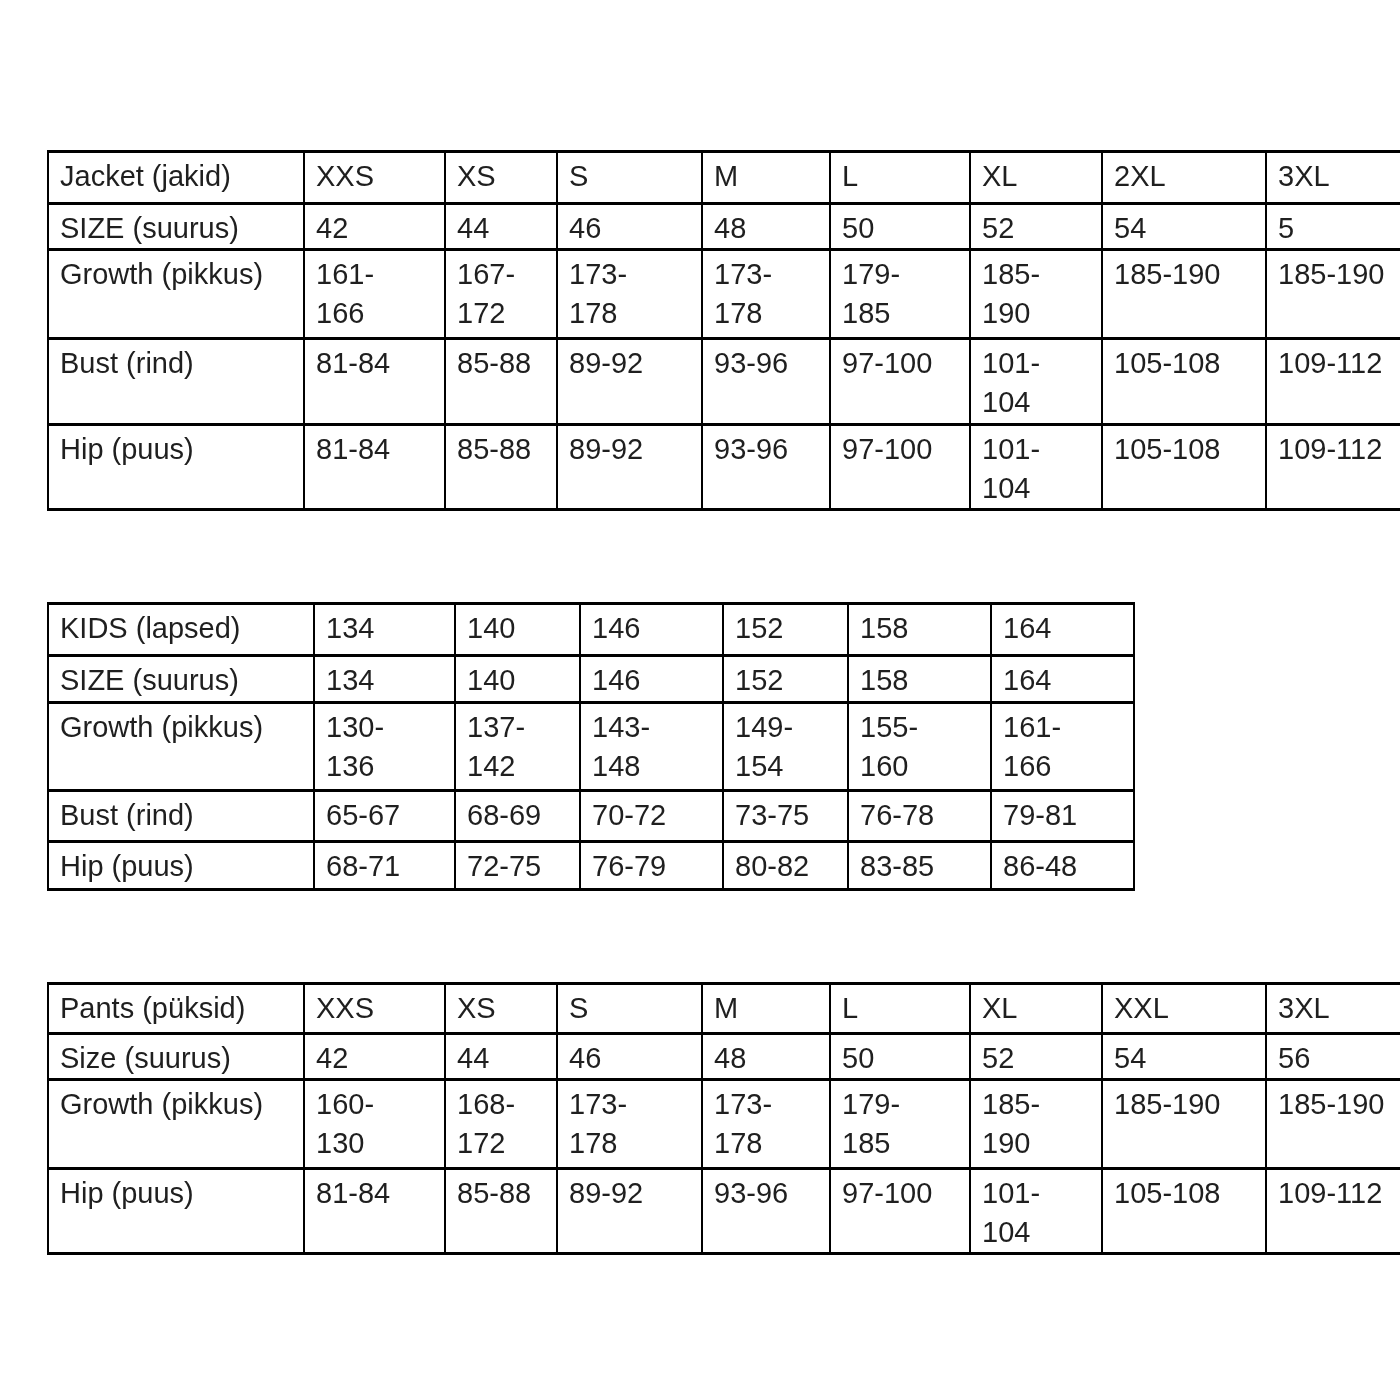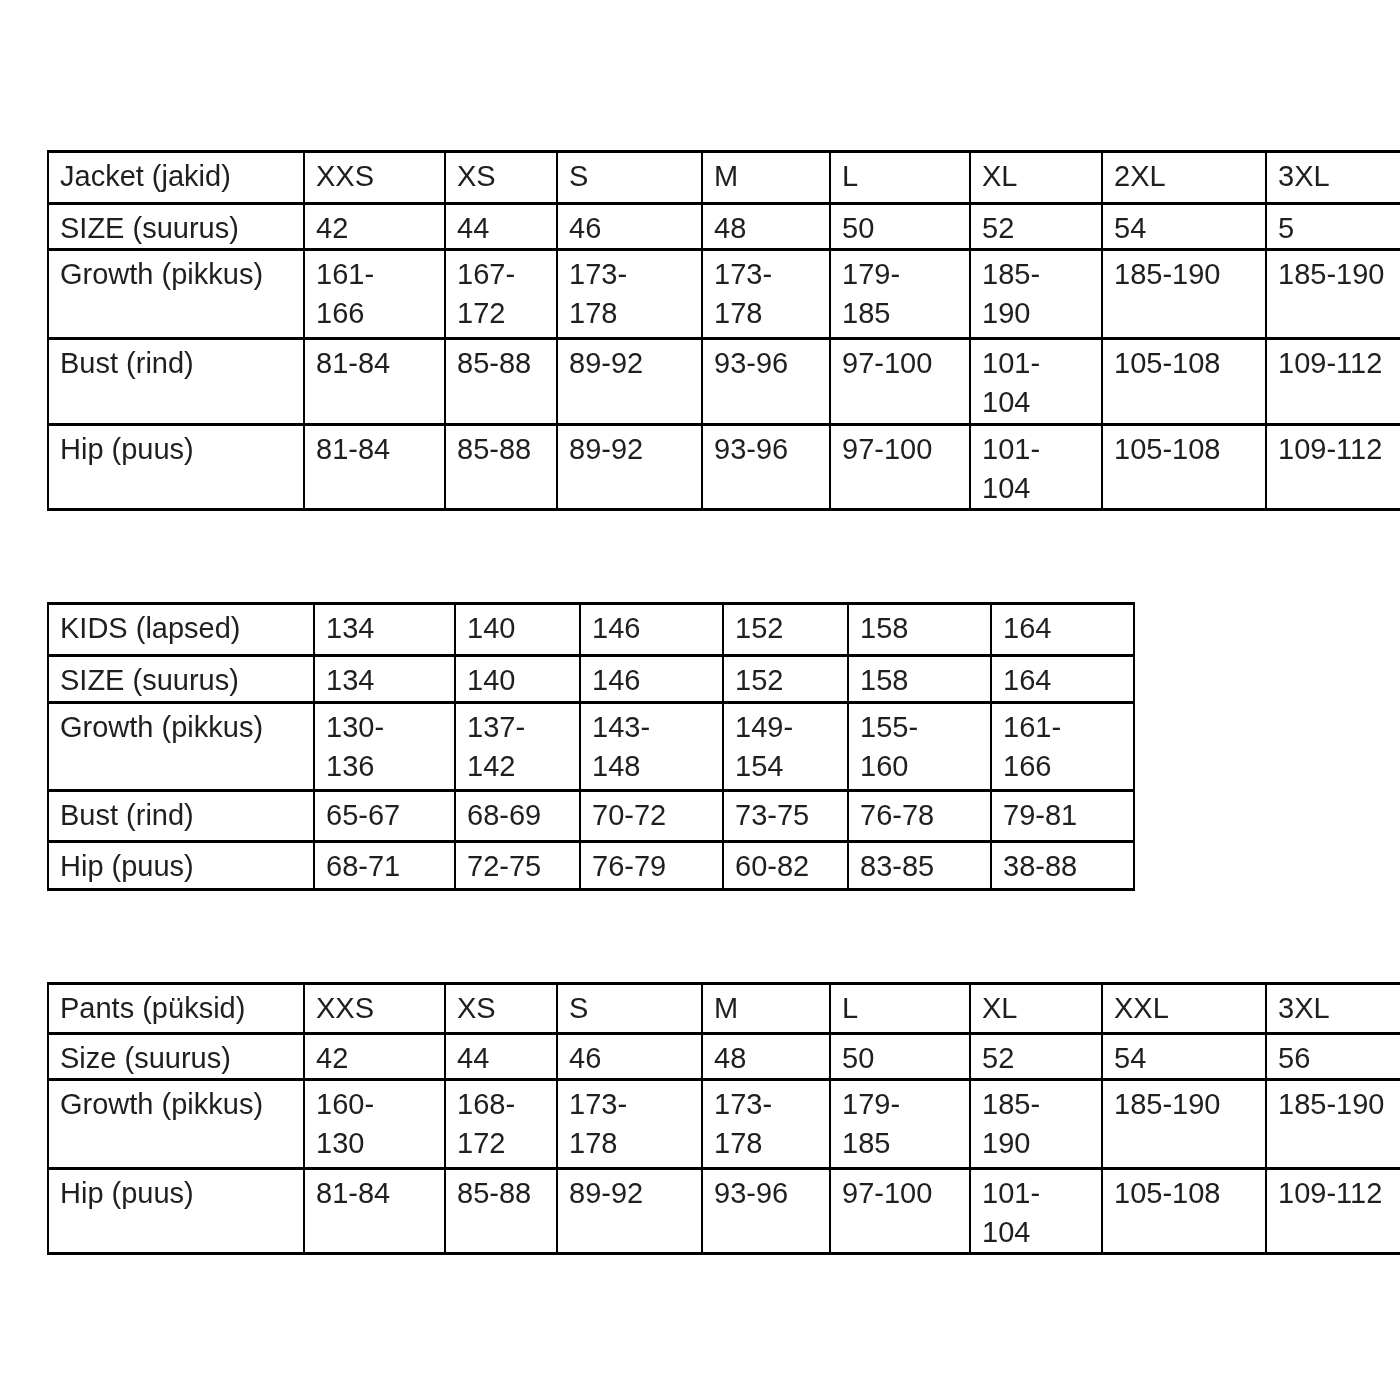--- a/index.html
+++ b/index.html
@@ -178,23 +178,23 @@
           <td>70-72</td>
           <td>73-75</td>
           <td>76-78</td>
           <td>79-81</td>
         </tr>
         <tr style="height: 48px;">
           <td>Hip (puus)</td>
           <td>68-71</td>
           <td>72-75</td>
           <td>76-79</td>
-          <td>60-82</td>
+          <td>80-82</td>
           <td>83-85</td>
-          <td>38-88</td>
+          <td>86-48</td>
         </tr>
       </tbody>
     </table>
   <table class="chart-table t-pants" style="width: 1386px;">
       <colgroup>
         <col style="width: 256px;">
         <col style="width: 141px;">
         <col style="width: 112px;">
         <col style="width: 145px;">
         <col style="width: 128px;">

